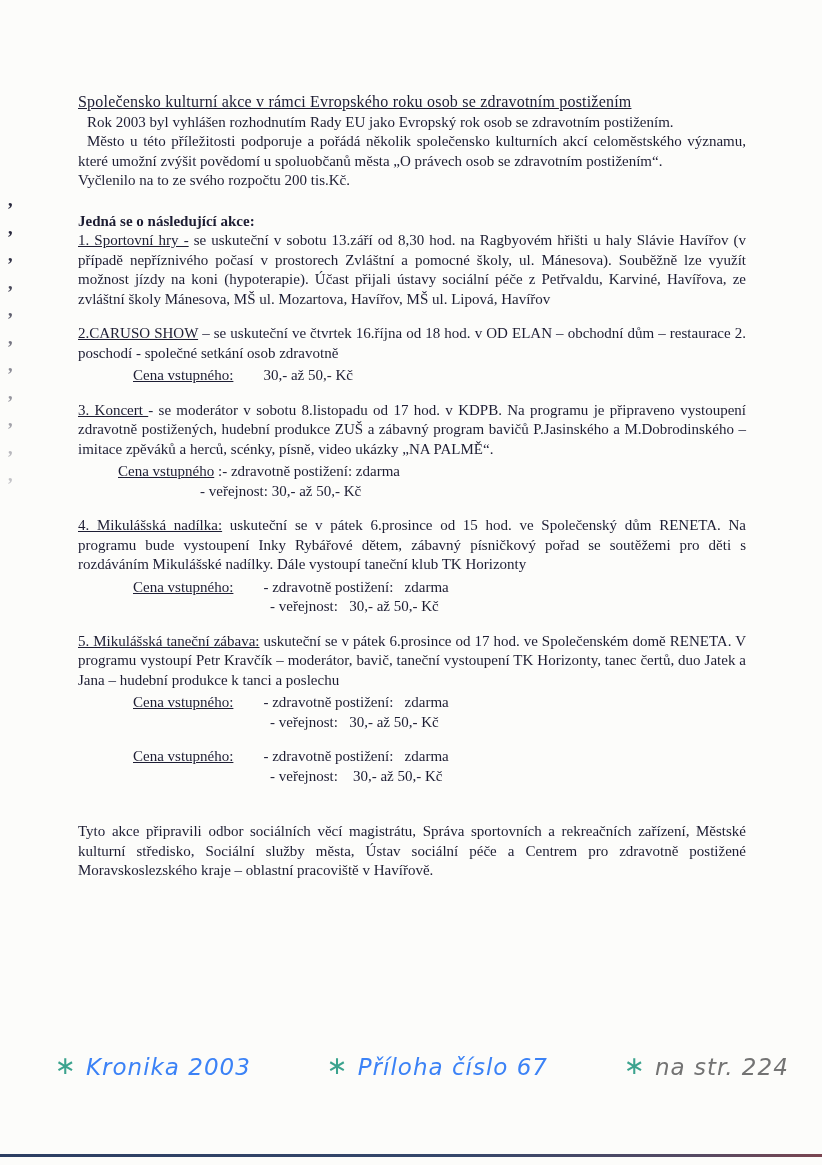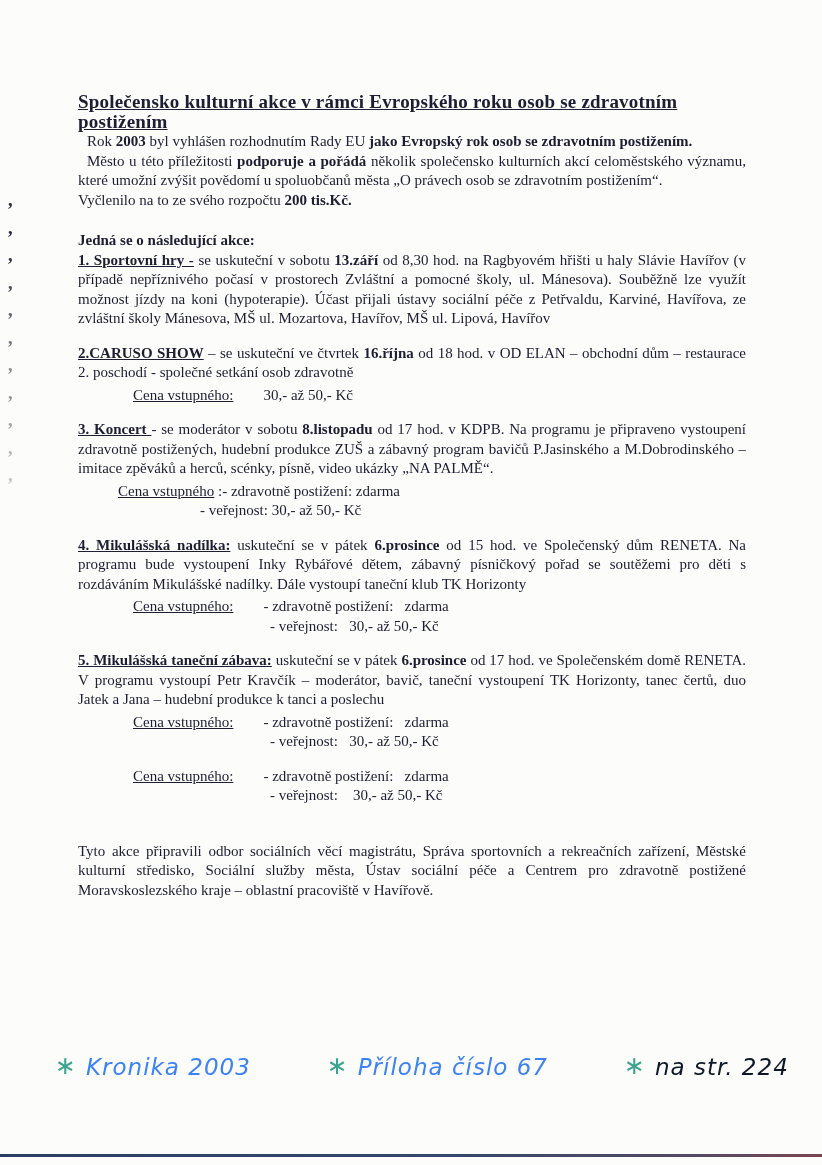--- a/index.html
+++ b/index.html
@@ -7,24 +7,24 @@
     position:relative;
     width:822px;height:1165px;
     background:#fcfcfa;
     color:#1d1d33;
     font-family:"Liberation Serif","DejaVu Serif",serif;
     font-size:15px;line-height:19.5px;
     overflow:hidden;
   }
   .content{position:absolute;left:78px;top:92px;width:668px;}
   p{margin:0;}
-  .b{font-weight:bold;}
+  .b{font-weight:normal;}
   .u{text-decoration:underline;}
   .doc-title{
-    font-size:19px;font-weight:bold;text-decoration:underline;
+    font-size:16px;font-weight:normal;text-decoration:underline;
     letter-spacing:.2px;margin-bottom:1px;
   }
   .para{text-align:justify;}
   .p-indent{text-indent:9px;}
   .events-heading{font-weight:bold;margin-top:21px;}
   .event{margin-top:15px;text-align:justify;}
   .event--flush{margin-top:0;}
   .price-block{margin-top:3px;}
   .price-line{white-space:pre-wrap;text-align:left;}
   .ind-40{padding-left:40px;}
@@ -35,21 +35,21 @@
   
   .annotations{
     position:absolute;left:55px;top:1052px;width:720px;
     display:flex;column-gap:76px;
     font-family:"DejaVu Sans",sans-serif;font-style:italic;
     font-size:23px;line-height:30px;letter-spacing:1px;
   }
   .annotation{display:flex;align-items:flex-start;column-gap:9px;white-space:nowrap;}
   .star{font-style:normal;font-size:25px;line-height:28px;color:#3ba38e;}
   .ink-blue{color:#3b82f6;}
-  .ink-teal{color:#0f172a;}
+  .ink-teal{color:#737373;}
   
   .margin-marks{position:absolute;left:7px;top:200px;display:flex;flex-direction:column;}
   .margin-marks span{height:27.5px;font-size:19px;font-weight:bold;line-height:20px;}
   .margin-marks span:nth-child(1){opacity:.95}
   .margin-marks span:nth-child(2){opacity:.95}
   .margin-marks span:nth-child(3){opacity:.9}
   .margin-marks span:nth-child(4){opacity:.8}
   .margin-marks span:nth-child(5){opacity:.7}
   .margin-marks span:nth-child(6){opacity:.6}
   .margin-marks span:nth-child(7){opacity:.5}

